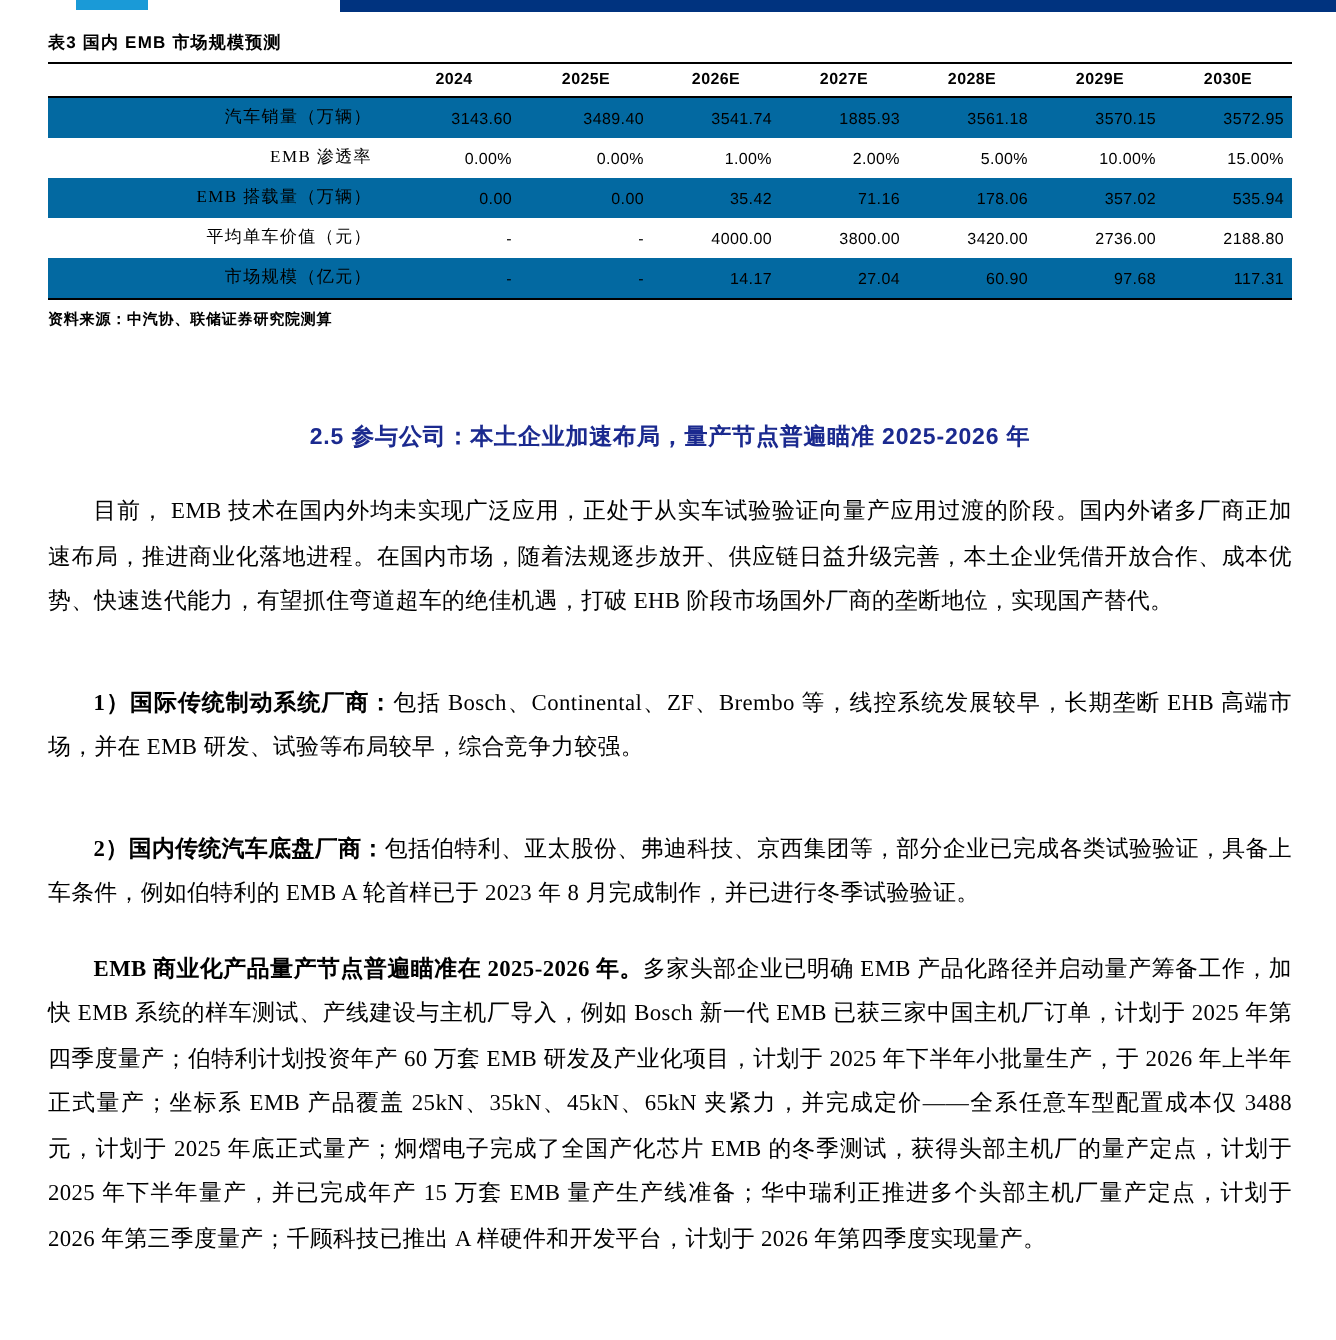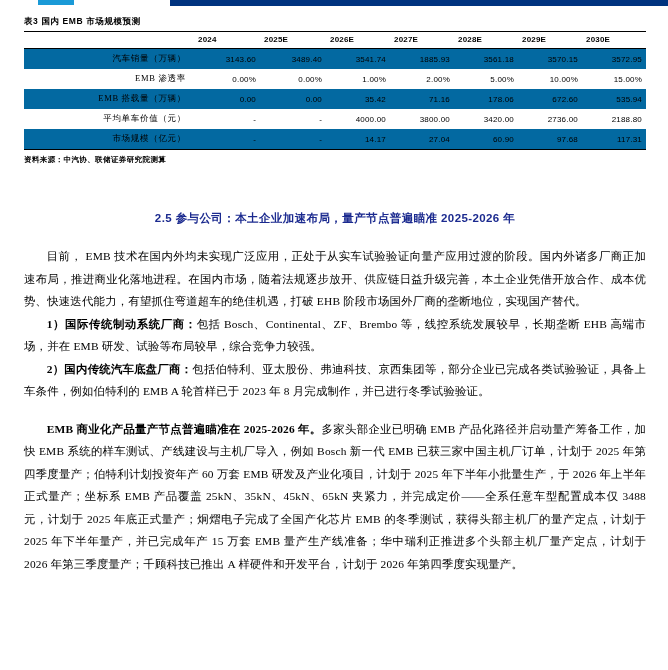--- a/index.html
+++ b/index.html
@@ -57,21 +57,21 @@
     width: 622px;
     border-collapse: collapse;
     font-family: "Liberation Sans", "DejaVu Sans", sans-serif;
     font-size: 8px;
     table-layout: fixed;
   }
   table.data-table thead th {
     font-weight: bold;
     font-size: 8px;
     padding: 3px 4px 4px 4px;
-    text-align: left;
+    text-align: center;
     border-top: 1.3px solid #000;
     border-bottom: 1px solid #000;
     letter-spacing: .2px;
   }
   table.data-table thead th.rowhead-col {
     text-align: right;
   }
   table.data-table tbody td {
     padding: 4px 4px;
     text-align: right;
@@ -116,21 +116,21 @@
   p.para {
     font-size: 11.4px;
     line-height: 22.5px;
     text-align: justify;
     text-justify: inter-ideograph;
     margin: 0;
     text-indent: 2em;
     letter-spacing: .2px;
   }
   p.gap-lg { margin-top: 19px; }
-  p.gap-md { margin-top: 0; }
+  p.gap-md { margin-top: 28px; }
   p.gap-sm { margin-top: 15px; }
   .b { font-weight: bold; }
 </style>
 </head>
 <body>
 
 <div class="top-banner">
   <div class="banner-left"></div>
   <div class="banner-right"></div>
 </div>
@@ -182,21 +182,21 @@
         <td>10.00%</td>
         <td>15.00%</td>
       </tr>
       <tr class="odd">
         <td class="rowlabel">EMB 搭载量（万辆）</td>
         <td>0.00</td>
         <td>0.00</td>
         <td>35.42</td>
         <td>71.16</td>
         <td>178.06</td>
-        <td>672.60</td>
+        <td>357.02</td>
         <td>535.94</td>
       </tr>
       <tr>
         <td class="rowlabel">平均单车价值（元）</td>
         <td>-</td>
         <td>-</td>
         <td>4000.00</td>
         <td>3800.00</td>
         <td>3420.00</td>
         <td>2736.00</td>

